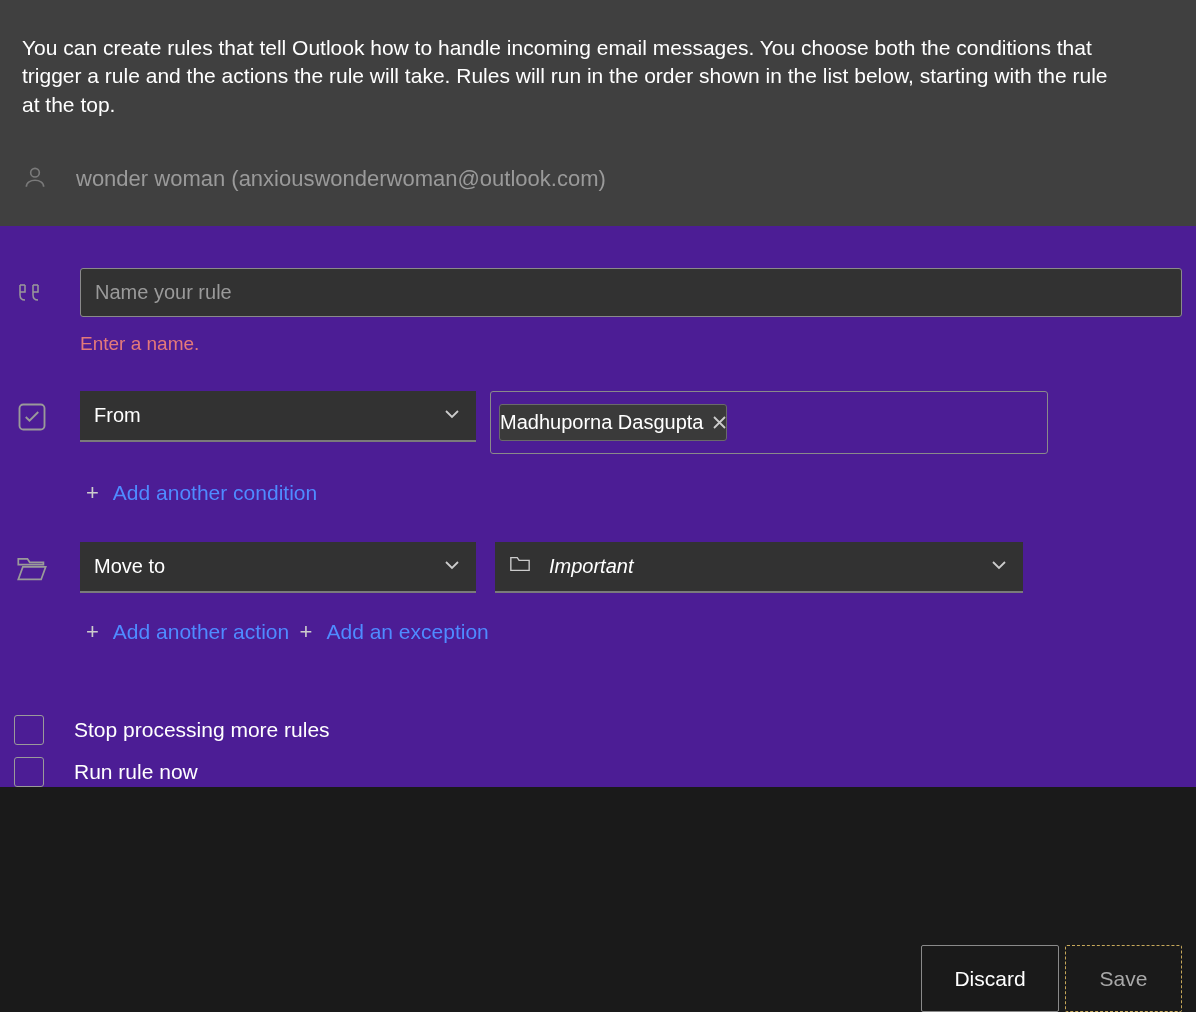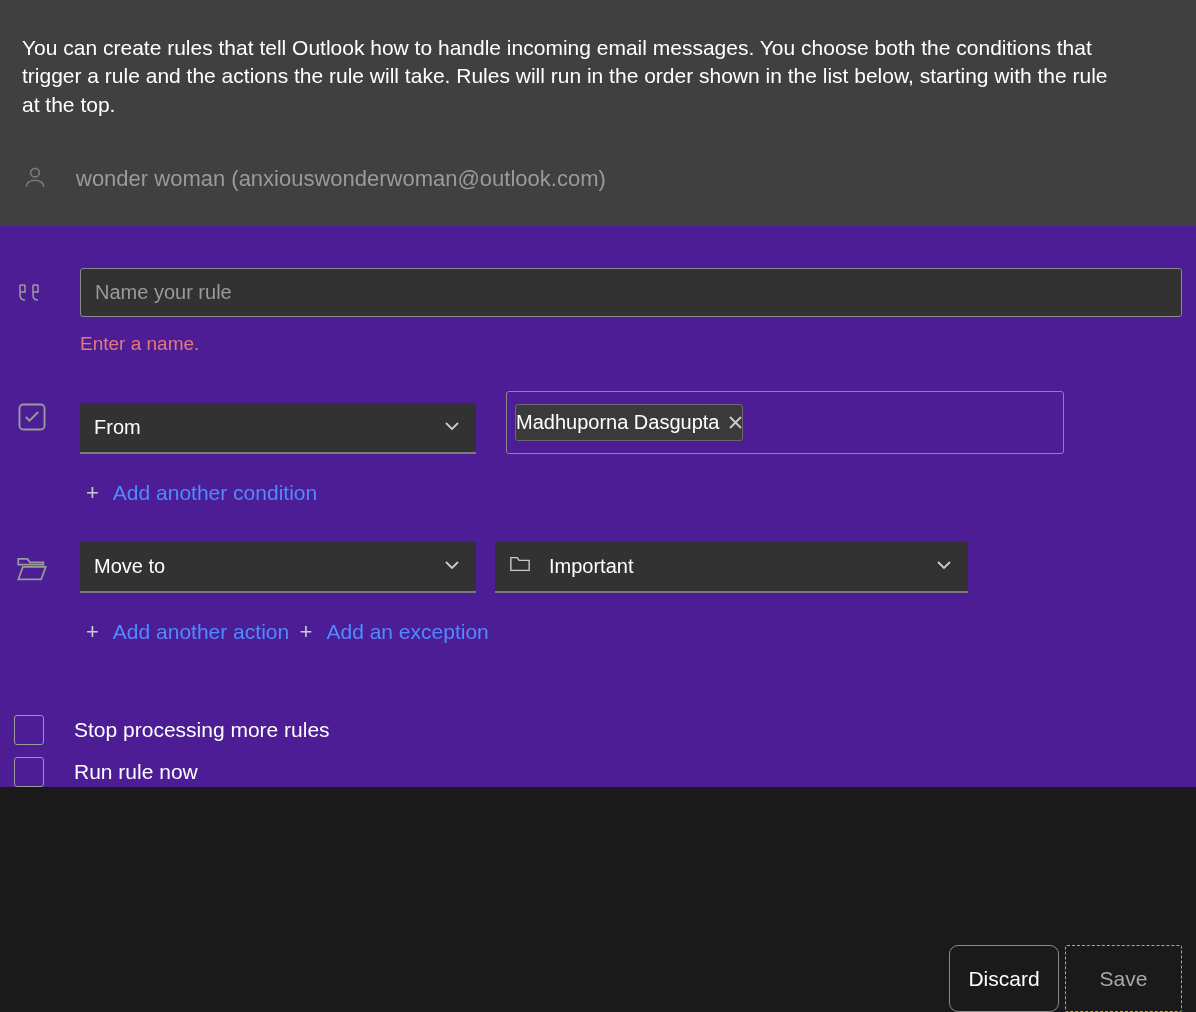--- a/index.html
+++ b/index.html
@@ -105,22 +105,22 @@
     }
     .dropdown-chevron svg {
       width: 16px;
       height: 16px;
       stroke: #cccccc;
       fill: none;
       stroke-width: 1.8;
     }
     .condition-row {
       display: flex;
-      gap: 30px;
-      align-items: flex-end;
+      gap: 14px;
+      align-items: flex-start;
     }
     .condition-dropdown {
       width: 396px;
     }
     .person-pill-container {
       width: 558px;
       min-height: 63px;
       border: 1px solid #8a8a8a;
       border-radius: 3px;
       padding: 8px;
@@ -163,21 +163,22 @@
       font-size: 22px;
     }
     .action-row {
       display: flex;
       gap: 19px;
     }
     .action-dropdown {
       width: 396px;
     }
     .folder-dropdown {
-      width: 473px;
+      width: 528px;
+      font-style: italic;
     }
     .folder-label {
       display: flex;
       align-items: center;
       gap: 18px;
     }
     .folder-icon svg {
       width: 22px;
       height: 20px;
       stroke: #cccccc;
@@ -218,23 +219,23 @@
       font-size: 21px;
       background: transparent;
       color: #ffffff;
       border: none;
       cursor: pointer;
       display: flex;
       align-items: center;
       justify-content: center;
     }
     .btn-discard {
-      width: 110px;
+      width: 138px;
       border: 1.5px solid #8a8a8a;
-      border-radius: 9px;
+      border-radius: 2px;
       margin-right: 6px;
     }
     .btn-save {
       width: 117px;
       color: #a8a8a8;
       border: 1px dashed #c7a85a;
       border-radius: 2px;
     }
     .checkbox-section {
       margin-top: 40px;

